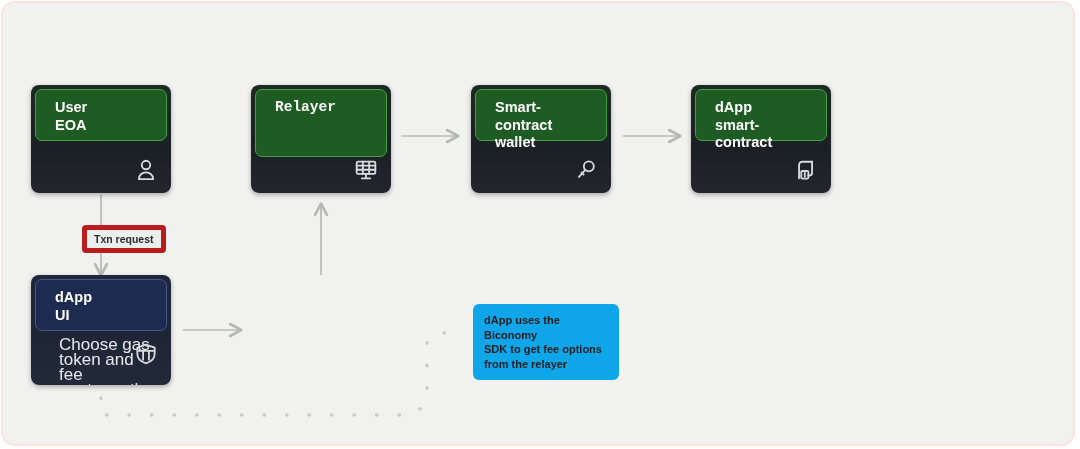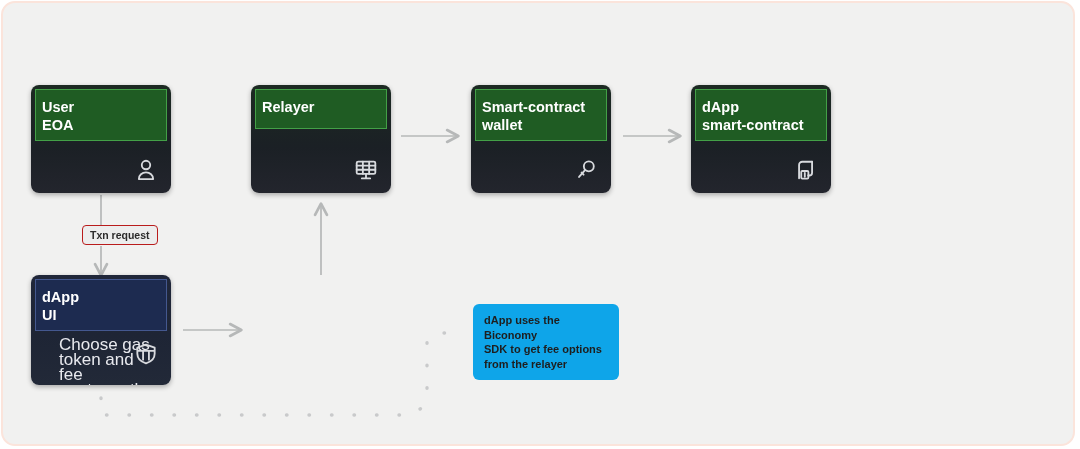--- a/index.html
+++ b/index.html
@@ -59,22 +59,22 @@
     box-sizing: border-box;
     border-radius: 8px;
     background: linear-gradient(180deg, #23282c 0%, #1d2026 55%, #22242c 100%);
     box-shadow: 0 2px 5px rgba(0,0,0,0.30);
     overflow: hidden;
   }
   .node .head {
     position: absolute;
     left: 4px; right: 4px; top: 4px;
     box-sizing: border-box;
-    border-radius: 0;
-    padding: 9px 11px 0 6px;
+    border-radius: 7px;
+    padding: 9px 11px 0 19px;
   }
   .node .head .label {
     font-size: 14.5px;
     font-weight: 700;
     line-height: 17.5px;
     color: #ffffff;
     white-space: pre-line;
   }
   .node .body-text {
     position: absolute;
@@ -109,21 +109,21 @@
     left: 0; top: 0;
     width: 1074px; height: 445px;
     pointer-events: none;
   }
 
   
   .edge-label {
     position: absolute;
     box-sizing: border-box;
     background: #eceded;
-    border: 1px solid #b91c1c;
+    border: 5px solid #b91c1c;
     border-radius: 4px;
     font-size: 10.5px;
     font-weight: 700;
     color: #2b2b2b;
     padding: 3px 7px;
     white-space: nowrap;
   }
 
   
   .callout {
@@ -176,21 +176,21 @@
       </div>
       <div class="glyph">
         <svg viewBox="0 0 24 24" fill="none" stroke="currentColor" stroke-width="1.7" stroke-linecap="round" stroke-linejoin="round">
           <circle cx="12" cy="7.4" r="3.9"></circle>
           <path d="M5.4 20.4c0-3.7 3-6.2 6.6-6.2s6.6 2.5 6.6 6.2z"></path>
         </svg>
       </div>
     </div>
 
     <div class="node green" style="left:248px; top:82px; width:140px; height:108px;">
-      <div class="head" style="height:40px;">
+      <div class="head" style="height:68px;font-family:Liberation Mono, monospace;">
         <div class="label">Relayer</div>
       </div>
       <div class="glyph">
         <svg viewBox="0 0 24 24" fill="none" stroke="currentColor" stroke-width="1.7" stroke-linecap="round" stroke-linejoin="round">
           <rect x="3.4" y="4.2" width="17.2" height="11.4" rx="1.4"></rect>
           <path d="M3.4 8.0h17.2M3.4 11.8h17.2M9.1 4.2v11.4M14.9 4.2v11.4"></path>
           <path d="M12 15.6v4.2M8.2 19.8h7.6"></path>
         </svg>
       </div>
     </div>

